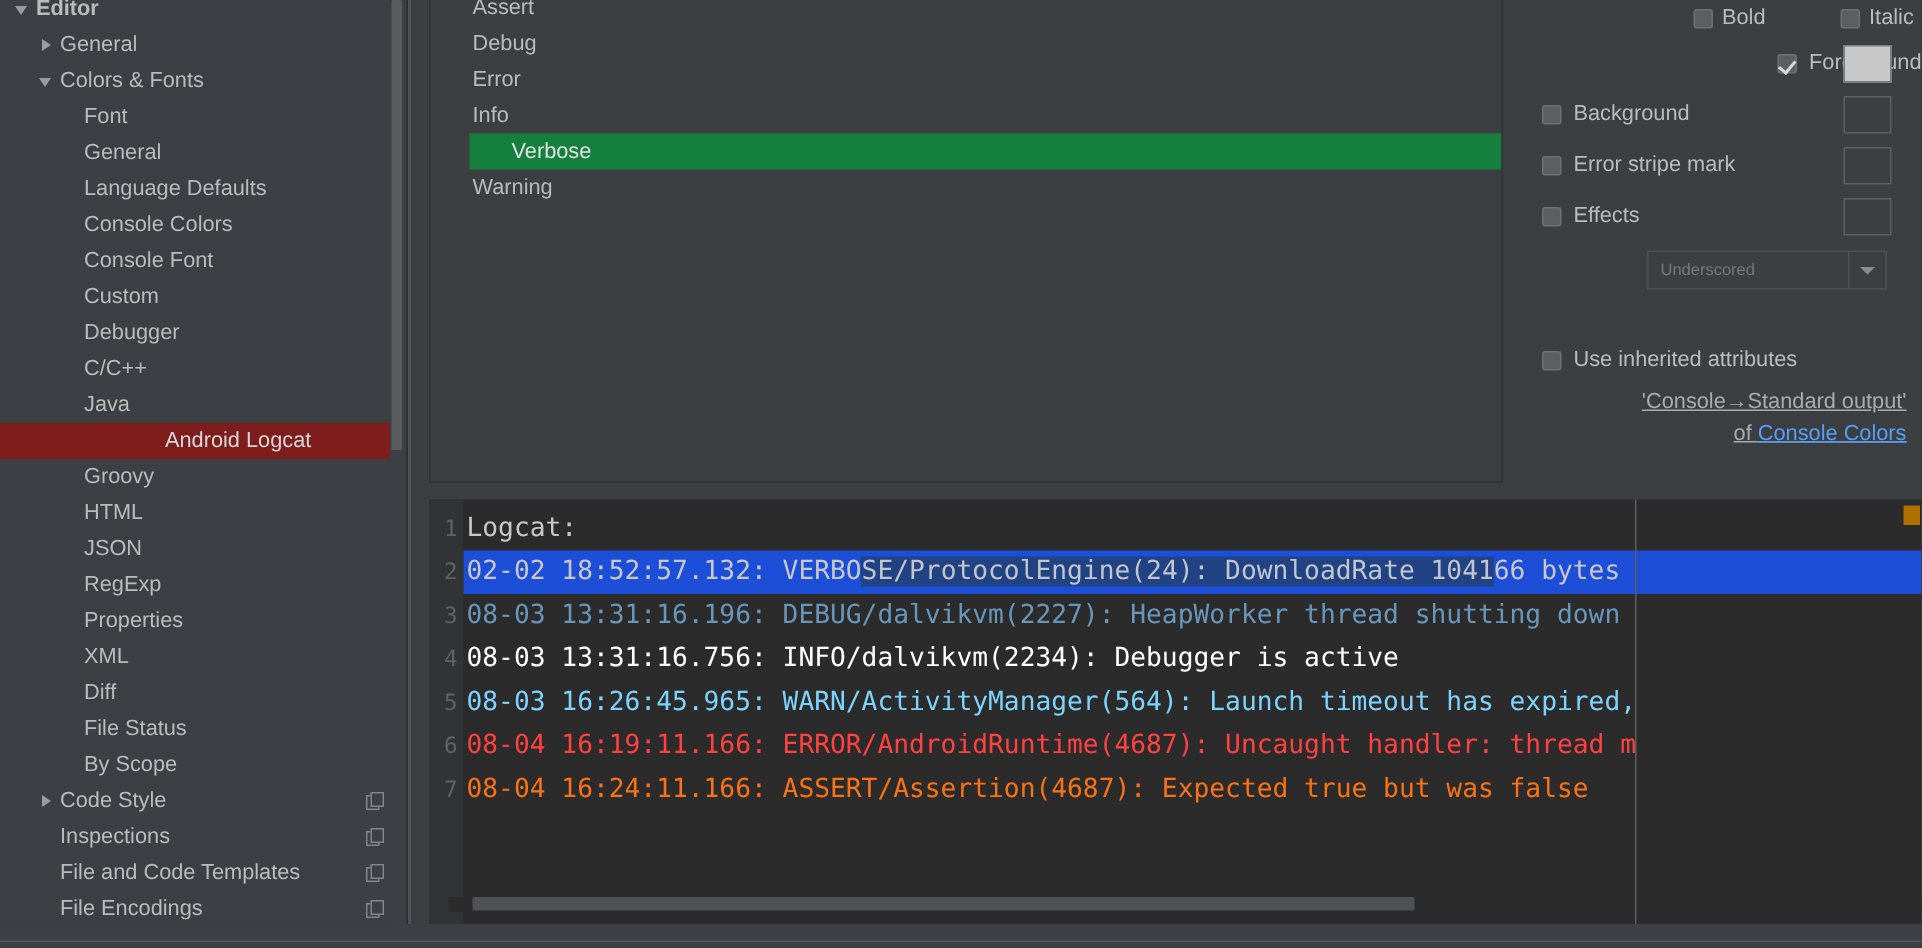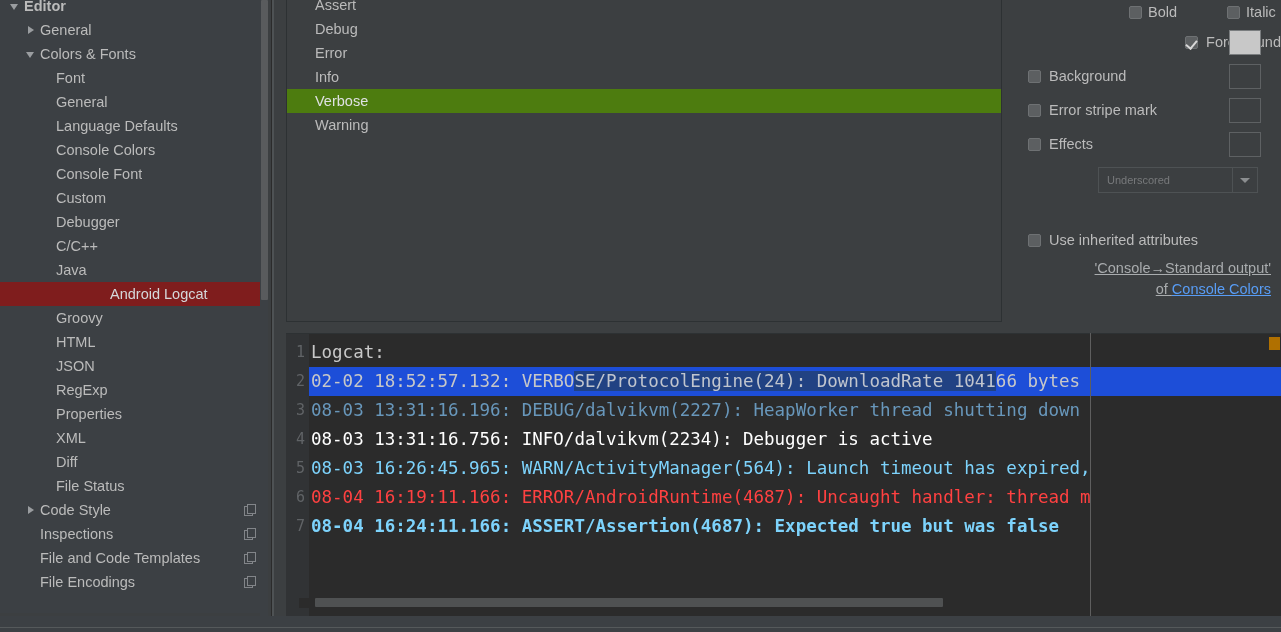--- a/index.html
+++ b/index.html
@@ -116,22 +116,23 @@
   .list-row {
     height: 24px;
     display: flex;
     align-items: center;
     padding-left: 28px;
     font-size: 14.5px;
     color: #bbbbbb;
     white-space: nowrap;
   }
   .list-row.selected {
-    background: #4d7c0f;
+    background: #15803d;
     color: #dfe1e3;
+    margin-left: 26px;
   }
 
   
   #attr-panel {
     position: absolute;
     left: 1010px; top: 0;
     width: 271px; height: 323px;
   }
   .cbox {
     width: 13px; height: 13px;
@@ -429,20 +430,25 @@
       </div>
       <div class="tree-row">
         <span style="flex: 0 0 auto; width: 42px;"></span>
         <span class="tri"></span>
         <span class="tree-label">Diff</span>
       </div>
       <div class="tree-row">
         <span style="flex: 0 0 auto; width: 42px;"></span>
         <span class="tri"></span>
         <span class="tree-label">File Status</span>
+      </div>
+      <div class="tree-row">
+        <span style="flex: 0 0 auto; width: 42px;"></span>
+        <span class="tri"></span>
+        <span class="tree-label">By Scope</span>
       </div>
       <div class="tree-row">
         <span style="flex: 0 0 auto; width: 26px;"></span>
         <span class="tri right"></span>
         <span class="tree-label">Code Style</span>
         <span class="copy-icon"></span>
       </div>
       <div class="tree-row">
         <span style="flex: 0 0 auto; width: 26px;"></span>
         <span class="tri"></span>
@@ -553,21 +559,21 @@
         <div class="ln">6</div>
         <div class="ln">7</div>
       </div>
     <div id="code" style="padding-top: 4px;">
         <div class="cline"><span style="color: rgb(200, 200, 200);">Logcat:</span></div>
         <div class="cline caret-line"><span style="color: rgb(200, 200, 200);">02-02 18:52:57.132: VERBO</span><span class="sel" style="color: rgb(192, 197, 206);">SE/ProtocolEngine(24): DownloadRate 1041</span><span style="color: rgb(200, 200, 200);">66 bytes</span></div>
         <div class="cline"><span style="color: rgb(104, 151, 187);">08-03 13:31:16.196: DEBUG/dalvikvm(2227): HeapWorker thread shutting down</span></div>
         <div class="cline"><span style="color: rgb(255, 255, 255);">08-03 13:31:16.756: INFO/dalvikvm(2234): Debugger is active</span></div>
         <div class="cline"><span style="color: #7dd3fc;">08-03 16:26:45.965: WARN/ActivityManager(564): Launch timeout has expired,</span></div>
         <div class="cline"><span style="color: rgb(255, 65, 65);">08-04 16:19:11.166: ERROR/AndroidRuntime(4687): Uncaught handler: thread m</span></div>
-        <div class="cline"><span style="color: #7dd3fc; font-weight: bold;">08-04 16:24:11.166: ASSERT/Assertion(4687): Expected true but was false</span></div>
+        <div class="cline"><span style="color: #f97316;">08-04 16:24:11.166: ASSERT/Assertion(4687): Expected true but was false</span></div>
       </div>
   </div>
   <div id="margin-guide"></div>
   <div id="stripe" style="background: rgb(176, 112, 0);"></div>
   <div id="hscroll-track"></div>
   <div id="hscroll-thumb"></div>
 
   <div id="bottom-strip"></div>
   <div id="bottom-line"></div>
 </div>

